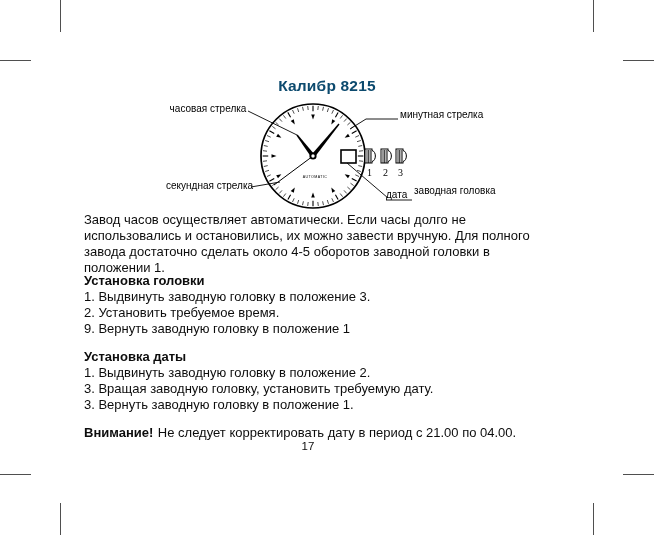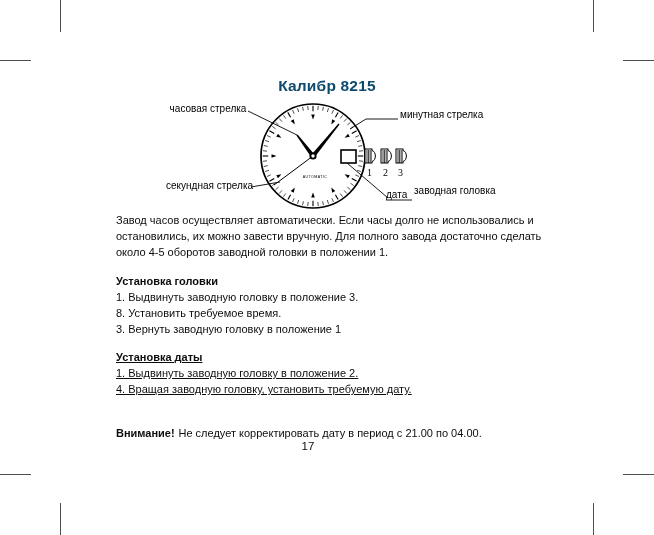--- a/index.html
+++ b/index.html
@@ -22,24 +22,24 @@
   }
   .diagram-svg{position:absolute;left:0;top:0;width:654px;height:535px;pointer-events:none;}
 
   .dlabel{position:absolute;font-size:10px;color:#000;white-space:nowrap;line-height:11px;}
   .lbl-hour{left:168px;top:103px;width:80px;text-align:center;}
   .lbl-minute{left:400px;top:109px;}
   .lbl-second{left:166px;top:180px;width:84px;text-align:center;}
   .lbl-crown{left:414px;top:150px;margin-top:35px;}
   .lbl-date{left:386px;top:189px;width:26px;text-align:left;}
 
-  .bodytext{position:absolute;left:116px;width:455px;font-size:11px;line-height:16px;color:#0d0d0d;}
+  .bodytext{position:absolute;left:84px;width:455px;font-size:13px;line-height:16px;color:#0d0d0d;}
   .intro{top:212px;}
   .sec-time{top:273px;}
-  .sec-date{top:349px;text-decoration:underline;}
+  .sec-date{top:349px;}
   .warn{top:425px;}
   .b{font-weight:bold;}
   .warn .t{margin-left:.35em;}
   .pagenum{position:absolute;left:276px;top:440px;width:64px;text-align:center;font-size:11.5px;color:#0d0d0d;}
 </style>
 </head>
 <body>
 
 <div class="page">
 
@@ -179,28 +179,29 @@
   <div class="dlabel lbl-minute">минутная стрелка</div>
   <div class="dlabel lbl-second">секундная стрелка</div>
   <div class="dlabel lbl-crown">заводная головка</div>
   <div class="dlabel lbl-date">дата</div>
 
   <div class="bodytext intro">Завод часов осуществляет автоматически. Если часы долго не использовались и остановились, их можно завести вручную. Для полного завода достаточно сделать около 4-5 оборотов заводной головки в положении 1.</div>
 
   <div class="bodytext sec-time">
     <div class="b">Установка головки</div>
     <div>1. Выдвинуть заводную головку в положение 3.</div>
-    <div>8. Установить требуемое время.</div>
-    <div>3. Вернуть заводную головку в положение 1</div>
+    <div>2. Установить требуемое время.</div>
+    <div>9. Вернуть заводную головку в положение 1</div>
   </div>
 
   <div class="bodytext sec-date">
     <div class="b">Установка даты</div>
     <div>1. Выдвинуть заводную головку в положение 2.</div>
-    <div>4. Вращая заводную головку, установить требуемую дату.</div>
+    <div>3. Вращая заводную головку, установить требуемую дату.</div>
+    <div>3. Вернуть заводную головку в положение 1.</div>
   </div>
 
   <div class="bodytext warn">
     <span class="b">Внимание!</span><span class="t">Не следует корректировать дату в период с 21.00 по 04.00.</span>
   </div>
 
   <div class="pagenum">17</div>
 </div>
 
 </body></html>

